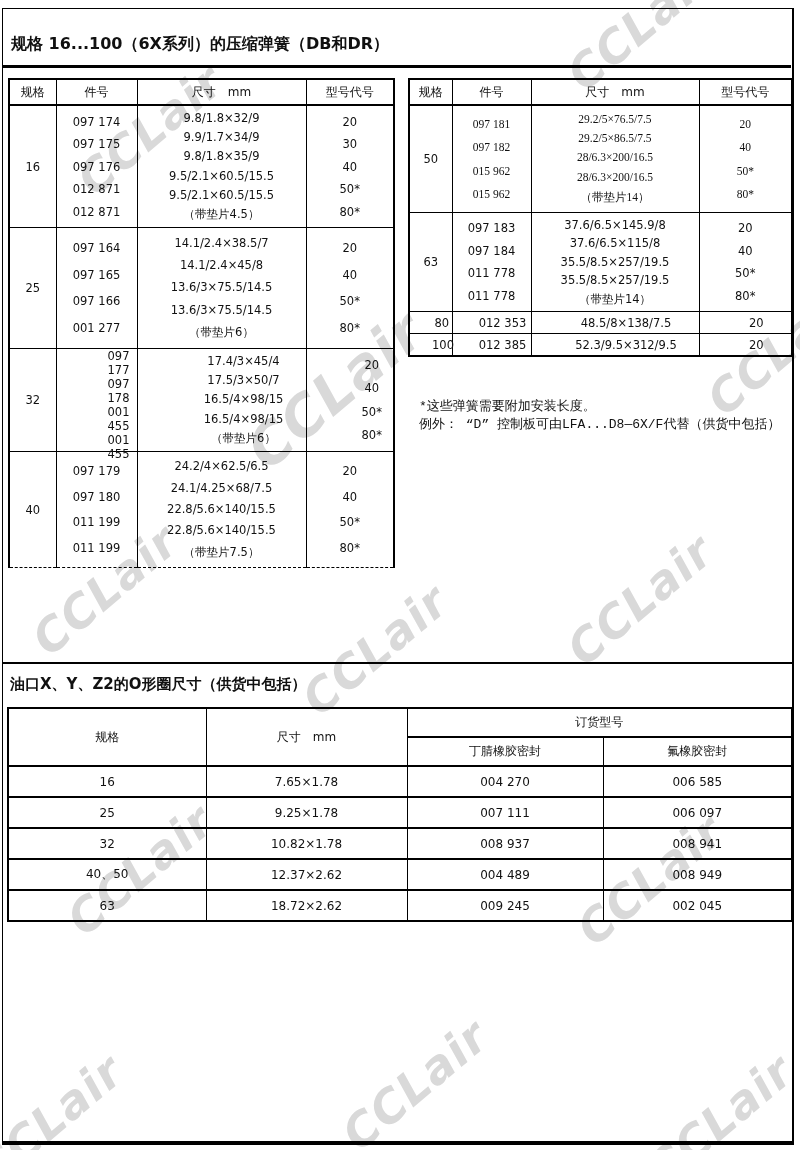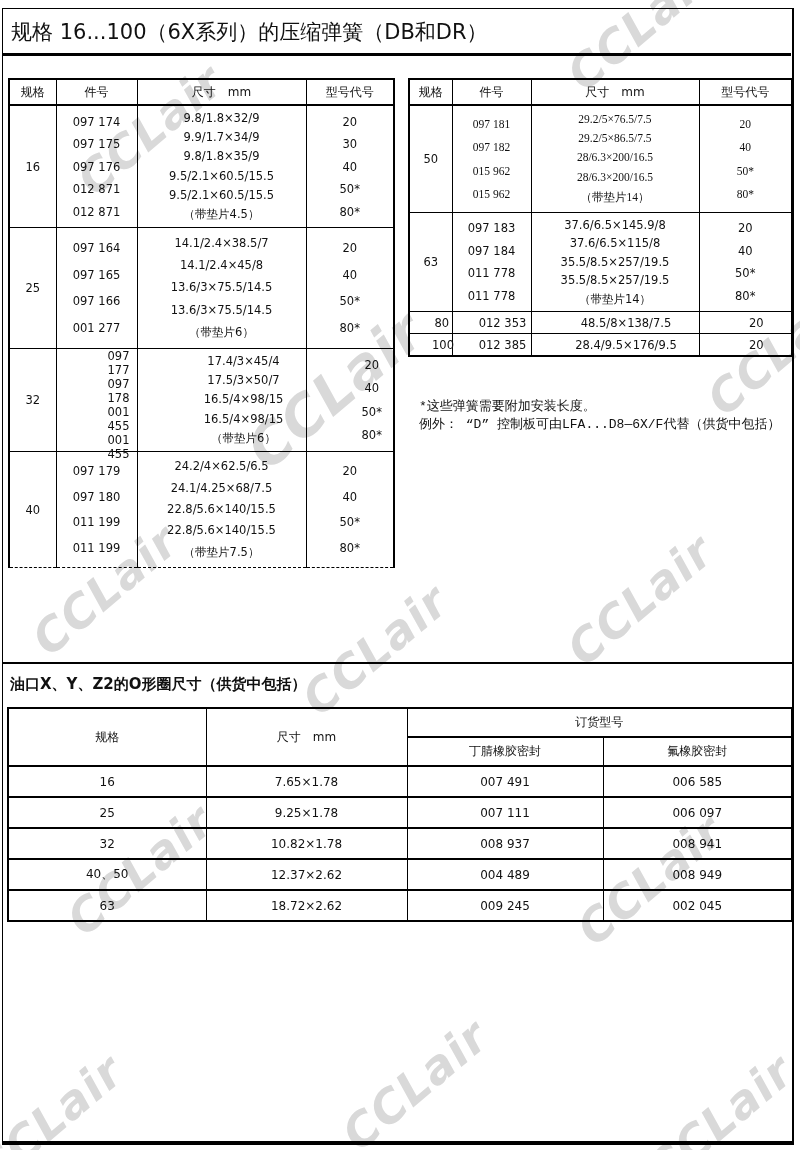--- a/index.html
+++ b/index.html
@@ -8,23 +8,23 @@
   
   .wm-layer{position:absolute;inset:0;z-index:1;pointer-events:none;}
   .wm{position:absolute;font-weight:bold;font-style:italic;color:#d9d9d9;
       font-size:46px;letter-spacing:1px;transform:translate(-50%,-50%) rotate(-40deg);
       white-space:nowrap;}
   .wm.big{font-size:56px;}
   
   .frame{position:absolute;left:2px;top:8px;width:789px;height:1132px;
          border:1px solid #000;border-right-width:2px;border-bottom-width:4px;
          z-index:3;pointer-events:none;}
-  .title-bar{position:absolute;left:3px;top:11px;width:780px;height:42px;z-index:2;
+  .title-bar{position:absolute;left:3px;top:23px;width:780px;height:42px;z-index:2;
              border-bottom:3px solid #000;display:flex;align-items:center;
-             padding-left:8px;font-size:21px;font-weight:normal;}
+             padding-left:8px;font-size:16px;font-weight:bold;}
   
   .spring{border-collapse:collapse;table-layout:fixed;z-index:2;position:absolute;
           background:transparent;font-size:11.5px;}
   .spring th{border:1px solid #000;border-bottom:2px solid #000;font-weight:normal;
              font-size:12px;height:24px;text-align:center;padding:0;}
   .spring td{border:1px solid #000;text-align:center;padding:0;vertical-align:middle;}
   .spring{border:2px solid #000;}
   .spring-left{left:8px;top:78px;width:385px;border-bottom:1px dashed #000;}
   .spring-left tr:last-child td{border-bottom:1px dashed #000;}
   .spring-right{left:408px;top:78px;width:383px;}
@@ -279,21 +279,21 @@
       </tr>
       <tr class="row-single">
         <td>80</td>
         <td>012 353</td>
         <td>48.5/8×138/7.5</td>
         <td>20</td>
       </tr>
       <tr class="row-single">
         <td>100</td>
         <td>012 385</td>
-        <td>28.4/9.5×176/9.5</td>
+        <td>52.3/9.5×312/9.5</td>
         <td>20</td>
       </tr>
     </tbody>
   </table>
 
   <div class="footnote">
     <div>*这些弹簧需要附加安装长度。</div>
     <div>例外： “D” 控制板可由LFA...D8—6X/F代替（供货中包括）</div>
   </div>
 
@@ -314,21 +314,21 @@
       </tr>
       <tr>
         <th>丁腈橡胶密封</th>
         <th>氟橡胶密封</th>
       </tr>
     </thead>
     <tbody>
       <tr>
         <td>16</td>
         <td>7.65×1.78</td>
-        <td>007 491</td>
+        <td>004 270</td>
         <td>006 585</td>
       </tr>
       <tr>
         <td>25</td>
         <td>9.25×1.78</td>
         <td>007 111</td>
         <td>006 097</td>
       </tr>
       <tr>
         <td>32</td>

